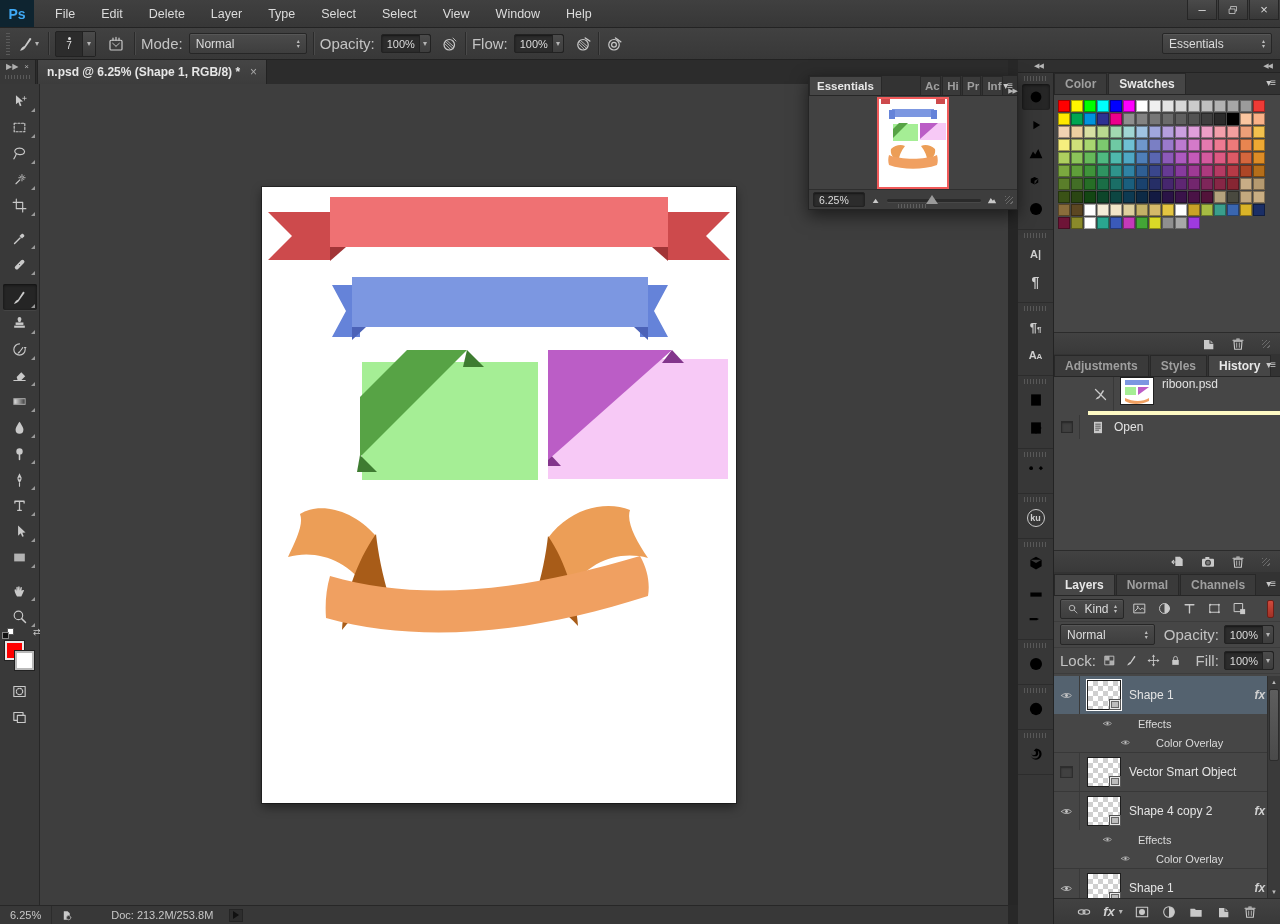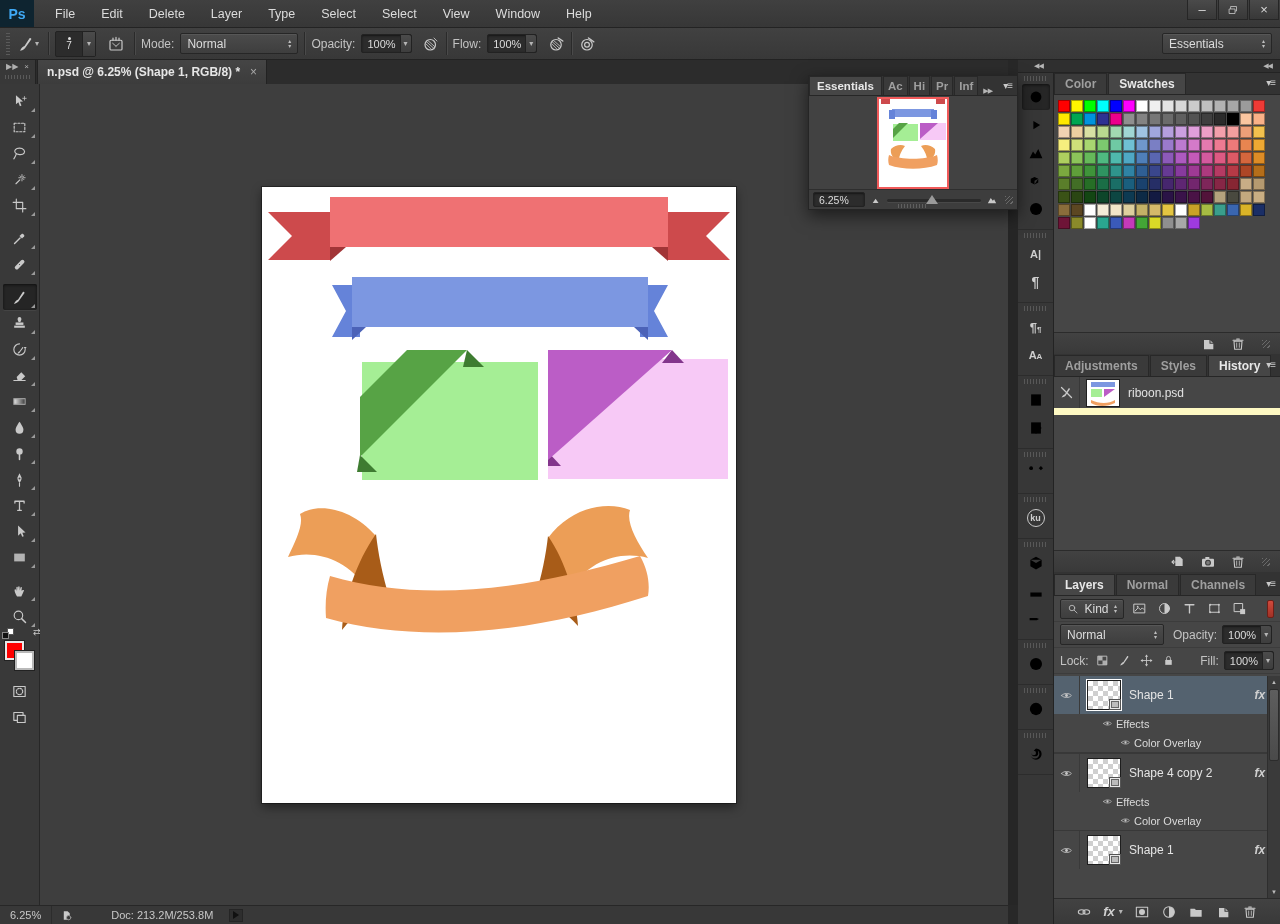--- a/index.html
+++ b/index.html
@@ -24,21 +24,21 @@
     box-shadow:inset 0 1px 0 rgba(255,255,255,.07); border-radius:2px;
     color:#dcdcdc; font-size:12px; padding:0 6px; height:21px;
   }
   .valuebox {
     display:inline-flex; align-items:center; height:19px; background:#2c2c2c;
     border:1px solid #222; box-shadow:inset 0 1px 2px rgba(0,0,0,.5);
     color:#dcdcdc; font-size:11px; padding:0 5px; border-radius:2px;
   }
   .valuebox .vb-caret { margin-left:4px; background:linear-gradient(#4b4b4b,#3e3e3e); border-left:1px solid #222;
     height:100%; display:flex; align-items:center; padding:0 3px; margin-right:-5px; border-radius:0 2px 2px 0; }
-  .label { color:#c3c3c3; font-size:12px; }
+  .label { color:#c3c3c3; font-size:15px; }
 
   
   #menubar { position:absolute; left:0; top:0; width:1280px; height:28px;
     background:linear-gradient(#404040,#373737); border-bottom:1px solid #232323;
     display:flex; align-items:stretch; }
   .ps-logo { width:34px; display:flex; align-items:center; justify-content:center;
     background:#0e2430; color:#3fa9f5; font-weight:bold; font-size:14px; }
   #menu-items { display:flex; align-items:stretch; margin-left:8px; }
   .menu-item { display:flex; align-items:center; padding:0 13px; font-size:12.5px; color:#dcdcdc; cursor:default; }
   .win-controls { margin-left:auto; display:flex; align-items:flex-start; }
@@ -126,21 +126,21 @@
 
   
   #swatches-body { position:absolute; left:0; top:22px; width:226px; height:237px; padding:5px 4px; }
   #swatch-grid { display:flex; flex-wrap:wrap; width:210px; }
   .swatch { width:12px; height:12px; margin:0 1px 1px 0; border:1px solid rgba(0,0,0,.35); }
   #swatches-bottom { position:absolute; left:0; top:259px; width:226px; height:22px; }
 
   
   #history-tabs { position:absolute; left:0; top:282px; width:226px; }
   #history-body { position:absolute; left:0; top:304px; width:226px; height:173px; }
-  .hist-snap { height:38px; display:flex; align-items:center; border-bottom:7px solid #fef9c3; }
+  .hist-snap { height:38px; display:flex; align-items:flex-start; border-bottom:4px solid #fef9c3;margin-left:34px; }
   .hist-src { width:26px; display:flex; justify-content:center; border-right:1px solid #383838; align-self:stretch; align-items:center; }
   .hist-thumb { width:34px; height:28px; background:#fff; border:1px solid #1f1f1f; margin:0 8px 0 6px; }
   .hist-row { height:24px; display:flex; align-items:center; }
   .hist-row.selected { background:#4e5d6e; }
   .hist-check { width:26px; align-self:stretch; border-right:1px solid #383838; display:flex; align-items:center; justify-content:center; }
   .hist-checkbox { width:12px; height:12px; border:1px solid #2a2a2a; background:#3f3f3f; box-shadow:inset 0 1px 2px rgba(0,0,0,.4); }
   .hist-row .ic { margin:0 8px 0 10px; }
   .hist-label { color:#e2e2e2; font-size:12px; }
   #history-bottom { position:absolute; left:0; top:477px; width:226px; height:22px; }
 
@@ -162,21 +162,21 @@
   .eye-empty { width:13px; height:12px; border:1px solid #2e2e2e; background:#414141; box-shadow:inset 0 1px 2px rgba(0,0,0,.4); }
   .layer-thumb { width:34px; height:30px; margin:0 8px 0 7px; position:relative; border:1px solid #1e1e1e;
     background:conic-gradient(#cfcfcf 25%,#ffffff 0 50%,#cfcfcf 0 75%,#ffffff 0); background-size:10px 10px; }
   .layer-row.selected .layer-thumb { outline:1px solid #fff; }
   .so-badge { position:absolute; right:-1px; bottom:-1px; width:12px; height:11px; background:#e8e8e8; border:1px solid #555;
     display:flex; align-items:center; justify-content:center; }
   .so-badge::before { content:""; width:6px; height:5px; border:1px solid #666; background:#bbb; }
   .layer-name { color:#e4e4e4; font-size:12px; flex:1; white-space:nowrap; overflow:hidden; }
   .fx-tag { font-style:italic; font-weight:bold; color:#d0d0d0; font-size:12px; margin-right:4px; }
   .fx-chevron { font-size:7px; color:#b9b9b9; margin-right:4px; }
-  .sub-row { height:19px; display:flex; align-items:center; padding-left:46px; gap:1px; }
+  .sub-row { height:19px; display:flex; align-items:center; padding-left:46px; gap:23px; }
   .sub-row.deep { padding-left:64px; }
   .sub-label { color:#dadada; font-size:11px; }
   .group-div { height:1px; background:#383838; }
   #layers-scroll { position:absolute; right:0; top:603px; width:13px; height:222px; background:#3a3a3a; border-left:1px solid #2e2e2e; }
   #layers-scroll .sarrow { height:12px; display:flex; align-items:center; justify-content:center; font-size:6px; color:#bbb; }
   #layers-scroll .sthumb { position:absolute; left:1px; top:13px; width:10px; height:72px;
     background:linear-gradient(#5e5e5e,#4a4a4a); border:1px solid #2c2c2c; border-radius:2px; }
   #layers-scroll .sarrow.dn { position:absolute; bottom:0; width:100%; }
   #layers-bottom { position:absolute; left:0; top:825px; width:226px; height:26px; gap:11px; }
 
@@ -926,20 +926,32 @@
             <rect x="0" y="0" width="32" height="26" fill="#ffffff"></rect>
             <rect x="4" y="2" width="24" height="5" fill="#7c97e1"></rect>
             <rect x="4" y="9" width="11" height="8" fill="#a5ee95"></rect>
             <polygon points="17,9 28,9 17,17" fill="#bb5dc6"></polygon>
             <path d="M4,20 C12,24 22,24 28,20 L28,23 C20,27 10,27 4,23 Z" fill="#f0a061"></path>
           </svg>
         </span>
         <span class="hist-label">riboon.psd</span>
       </div>
       <div id="history-states">
+          <div class="hist-row">
+            <span class="hist-check">
+              <span class="hist-checkbox"></span>
+            </span>
+            <span class="ic">
+              <svg viewBox="0 0 24 24" width="16" height="17">
+                <path class="f" d="M6 3.5 H18 V20.5 H6 Z"></path>
+                <path d="M8.5 7 H15.5 M8.5 10 H15.5 M8.5 13 H15.5 M8.5 16 H13" stroke="#444" stroke-width="1.3"></path>
+              </svg>
+            </span>
+            <span class="hist-label">Open</span>
+          </div>
         </div>
     </div>
     <div id="history-bottom" class="panel-bottombar">
       <span class="ic">
           <svg viewBox="0 0 24 24" width="16" height="16">
             <path class="f" d="M8 4 H15 L19 8 V18 H8 Z"></path>
             <path d="M3 12 H8 M5.5 9.5 L3 12 L5.5 14.5"></path>
           </svg>
         </span>
       <span class="ic">
@@ -1112,20 +1124,29 @@
         <div class="sub-row deep">
           <span class="ic" style="transform: scale(0.8);">
             <svg viewBox="0 0 24 24" width="15" height="13">
               <path d="M3 12 C7 7 17 7 21 12 C17 17 7 17 3 12 Z"></path>
               <circle class="f" cx="12" cy="12" r="2.6"></circle>
             </svg>
           </span>
           <span class="sub-label">Color Overlay</span>
         </div>
         <div class="group-div"></div>
+        <div class="layer-row">
+          <span class="eye-cell">
+            <span class="eye-empty"></span>
+          </span>
+          <span class="layer-thumb">
+            <span class="so-badge"></span>
+          </span>
+          <span class="layer-name">Vector Smart Object</span>
+        </div>
         <div class="group-div"></div>
         <div class="layer-row">
           <span class="eye-cell">
             <span class="ic">
               <svg viewBox="0 0 24 24" width="15" height="13">
                 <path d="M3 12 C7 7 17 7 21 12 C17 17 7 17 3 12 Z"></path>
                 <circle class="f" cx="12" cy="12" r="2.6"></circle>
               </svg>
             </span>
           </span>
@@ -1217,21 +1238,21 @@
             <path d="M4.5 6.5 H19.5 M10 4.5 H14"></path>
             <path d="M10 10.5 V17 M14 10.5 V17" stroke-width="1.2"></path>
           </svg>
         </span>
     </div>
   </div>
 
   <div id="navigator">
     <div id="nav-tabs">
         <div class="ptab active">Essentials</div>
-        <div class="ptab" style="max-width: 26px; overflow: hidden; padding: 0px 4px;">Ac</div>
+        <div class="ptab" style="max-width: 26px; overflow: hidden; padding: 0px 4px; margin-left: 37px;">Ac</div>
         <div class="ptab" style="max-width: 26px; overflow: hidden; padding: 0px 4px;">Hi</div>
         <div class="ptab" style="max-width: 26px; overflow: hidden; padding: 0px 4px;">Pr</div>
         <div class="ptab" style="max-width: 26px; overflow: hidden; padding: 0px 4px;">Inf</div>
         <span class="more">▶▶</span>
         <span class="pmenu">▾≡</span>
       </div>
     <div id="nav-body">
       <div id="nav-thumb">
         <svg width="68" height="88" viewBox="0 0 68 88">
           <polygon points="2,0 11,0 11,5 2,5" fill="#cd4a4c"></polygon>

